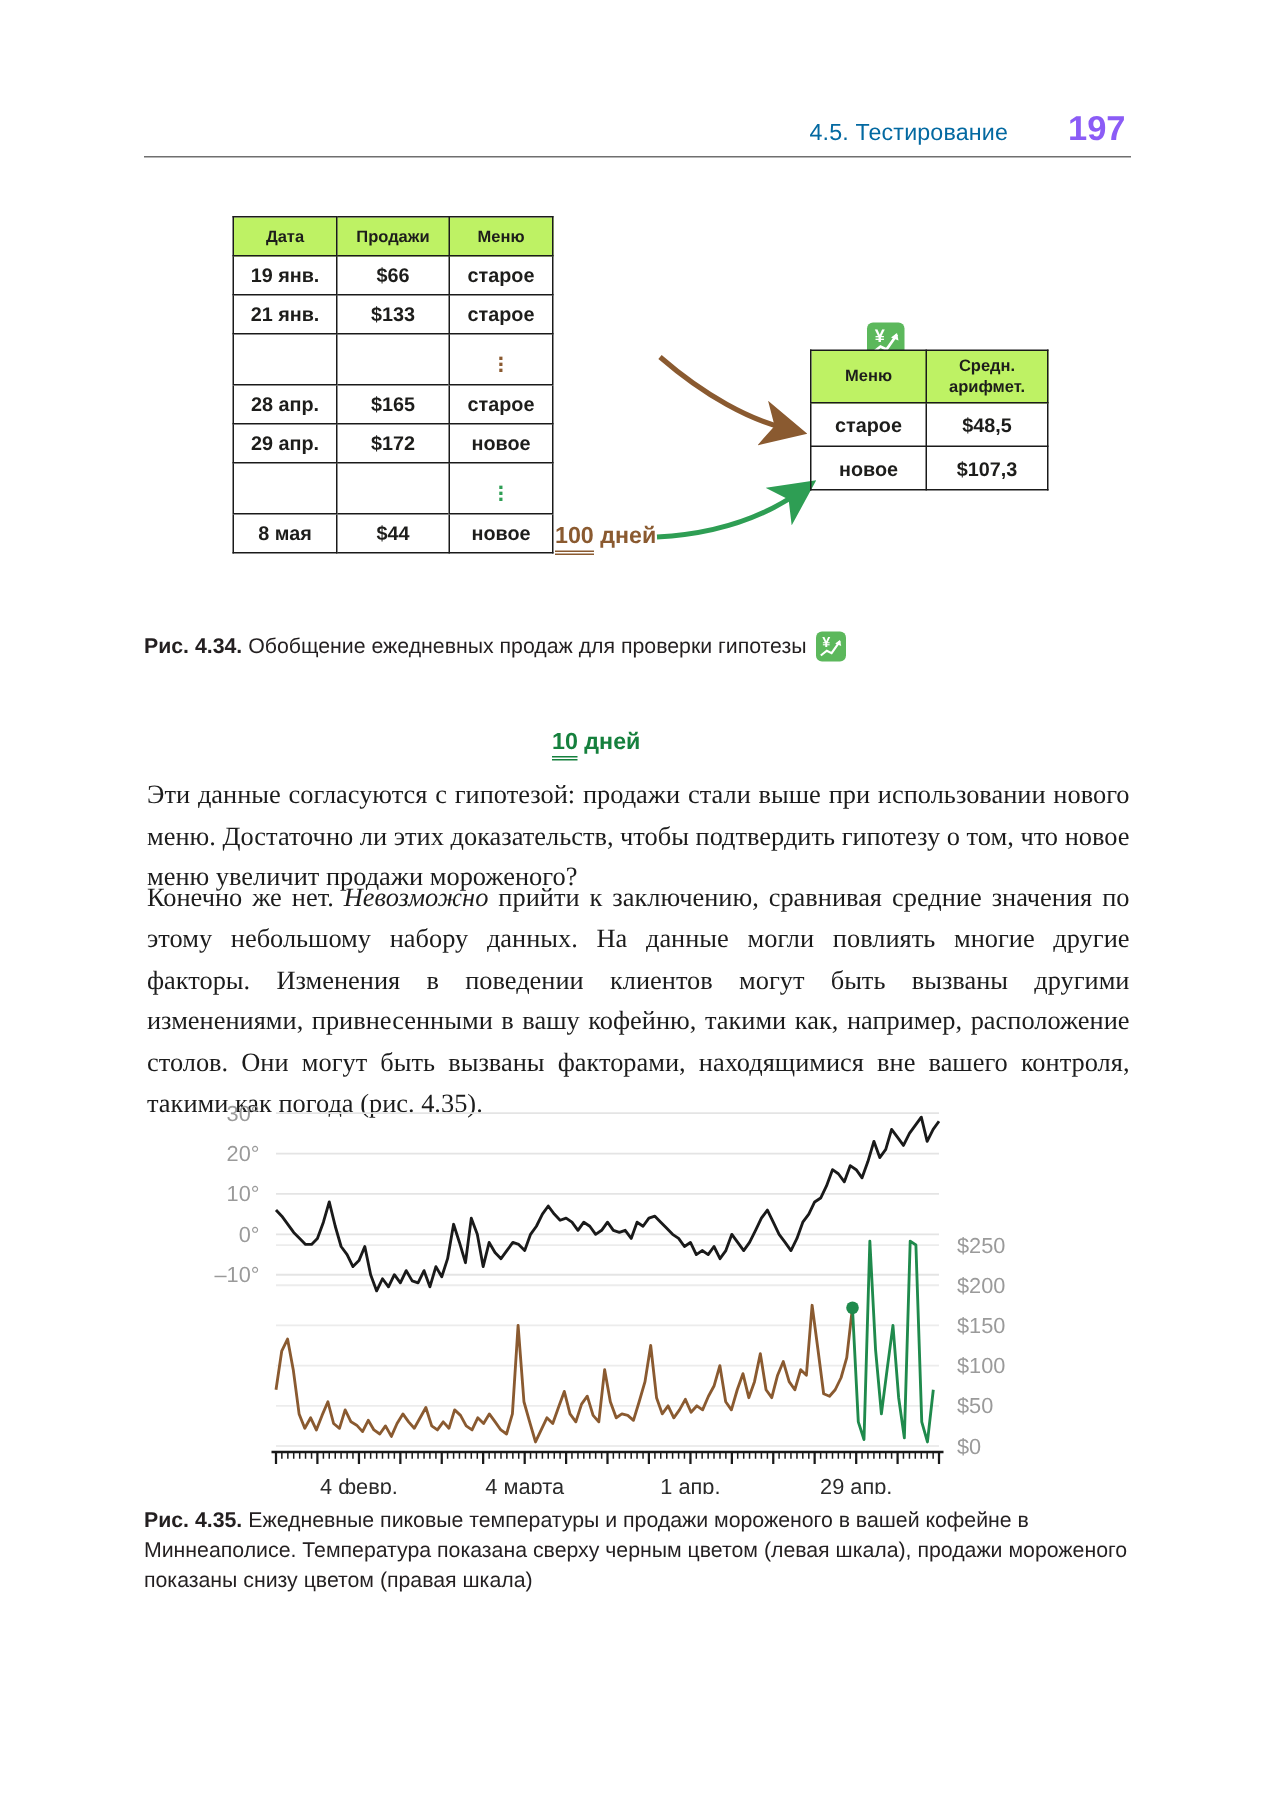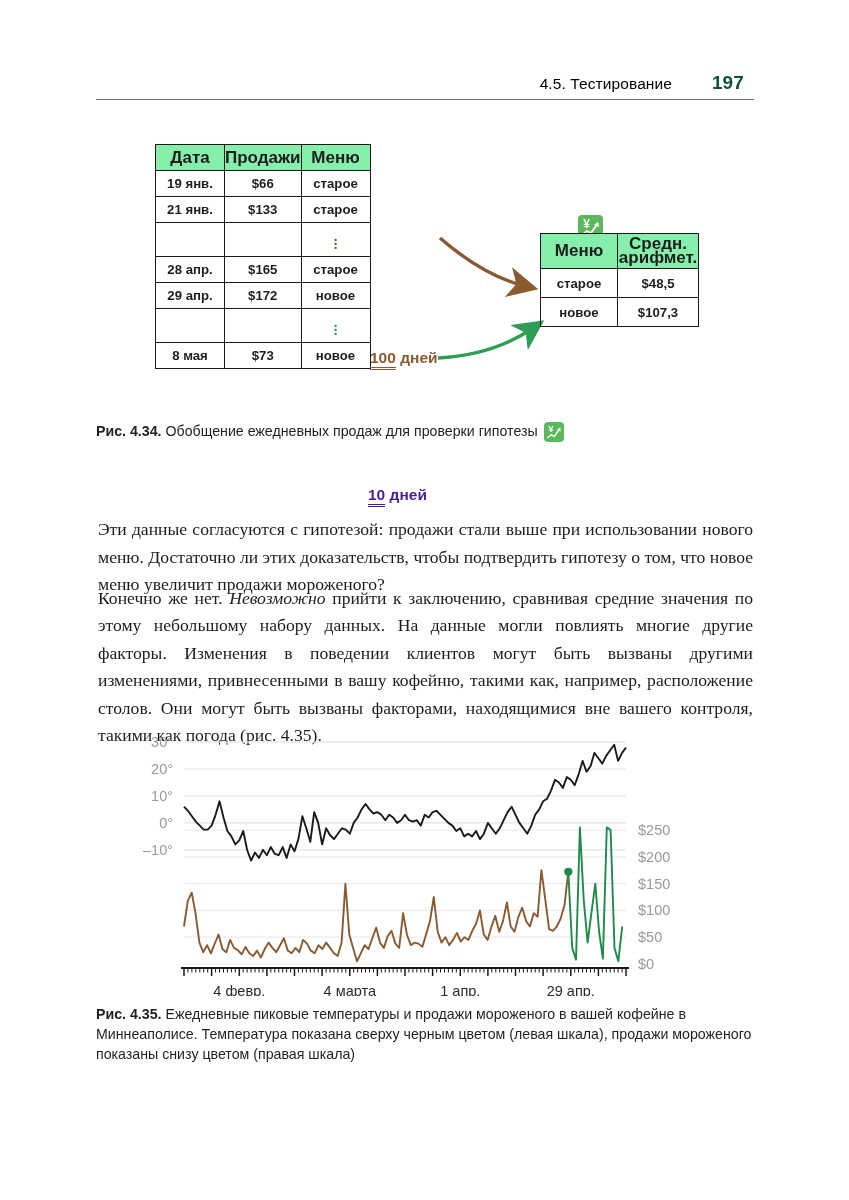--- a/index.html
+++ b/index.html
@@ -4,35 +4,35 @@
 <style>
   html,body{margin:0;padding:0;}
   body{
     width:849px;height:1200px;background:#ffffff;
     font-family:"Liberation Sans", sans-serif;
     color:#231f20;overflow:hidden;position:relative;
   }
   
   .runhead{position:absolute;left:96px;top:72px;width:658px;}
   .runhead-row{display:flex;align-items:baseline;justify-content:flex-end;}
-  .runhead-title{font-size:15.5px;color:#000000;letter-spacing:.1px;}
-  .runhead-page{font-size:19px;font-weight:bold;color:#14532d;margin-left:40px;
+  .runhead-title{font-size:15.5px;color:#0369a1;letter-spacing:.1px;}
+  .runhead-page{font-size:23px;font-weight:bold;color:#8b5cf6;margin-left:40px;
     width:42px;text-align:left;}
   .runhead-rule{margin-top:5px;border-bottom:1.6px solid #6f6f6f;width:658px;}
 
   
   .fig34{position:absolute;left:0;top:138px;width:849px;height:275px;}
 
   table.dtab{border-collapse:collapse;position:absolute;}
   table.dtab td,table.dtab th{
     border:1.6px solid #1a1a1a;
     font-size:13.2px;text-align:center;
     padding:0;height:25px;font-weight:bold;color:#1d1d1b;
   }
-  table.dtab th{background:#86efac;font-size:17px;margin-left:36px;}
+  table.dtab th{background:#bef264;font-size:11px;margin-left:36px;}
 
   #main-table{left:155px;top:6px;}
   #main-table td.c-date{width:68px;}
   #main-table td.c-sales{width:74px;}
   #main-table td.c-menu{width:68px;}
   .old{color:#8a5a30;}
   .new{color:#2e9e54;}
   tr.gap td{border-top:none;border-bottom:none;height:33px;}
   .vdots{display:block;line-height:4px;font-size:15px;letter-spacing:0;
     color:#2e9e54;font-weight:bold;}
@@ -44,21 +44,21 @@
   #summary-table .c-m{width:76px;}
   #summary-table .c-a{width:80px;}
 
   .ic{display:inline-block;background:#5cb85c;border-radius:4px;
      position:relative;vertical-align:middle;}
   .ic svg{display:block;}
 
   .lbl{position:absolute;font-weight:bold;font-size:15.5px;}
   .lbl .num{border-bottom:3px double currentColor;padding-bottom:1px;}
   #lbl-100{left:370px;top:211px;color:#8a5a30;}
-  #lbl-10{left:368px;top:348px;color:#4c1d95;}
+  #lbl-10{left:368px;top:348px;color:#15803d;}
 
   
   .cap{position:absolute;font-size:14.2px;line-height:20px;color:#231f20;
      text-align:left;}
   .cap b{font-weight:bold;}
   #cap34{left:96px;top:421px;width:658px;}
   #cap35{left:96px;top:1004px;width:658px;}
 
   
   .para{position:absolute;left:98px;width:655px;
@@ -121,21 +121,21 @@
     </tr>
     <tr class="gap">
       <td class="c-date"></td>
       <td class="c-sales"></td>
       <td class="c-menu">
         <span class="vdots">.<br>.<br>.</span>
       </td>
     </tr>
     <tr>
       <td class="c-date">8 мая</td>
-      <td class="c-sales">$73</td>
+      <td class="c-sales">$44</td>
       <td class="c-menu new">новое</td>
     </tr>
   </tbody>
     </table>
 
   <svg style="position:absolute;left:0;top:0;" width="849" height="275">
     <defs>
       <marker id="ah-brown" markerWidth="9" markerHeight="9" refX="5" refY="4.5" orient="auto">
         <path d="M0,0 L9,4.5 L0,9 L2.4,4.5 Z" fill="#8a5a30"></path>
       </marker>

